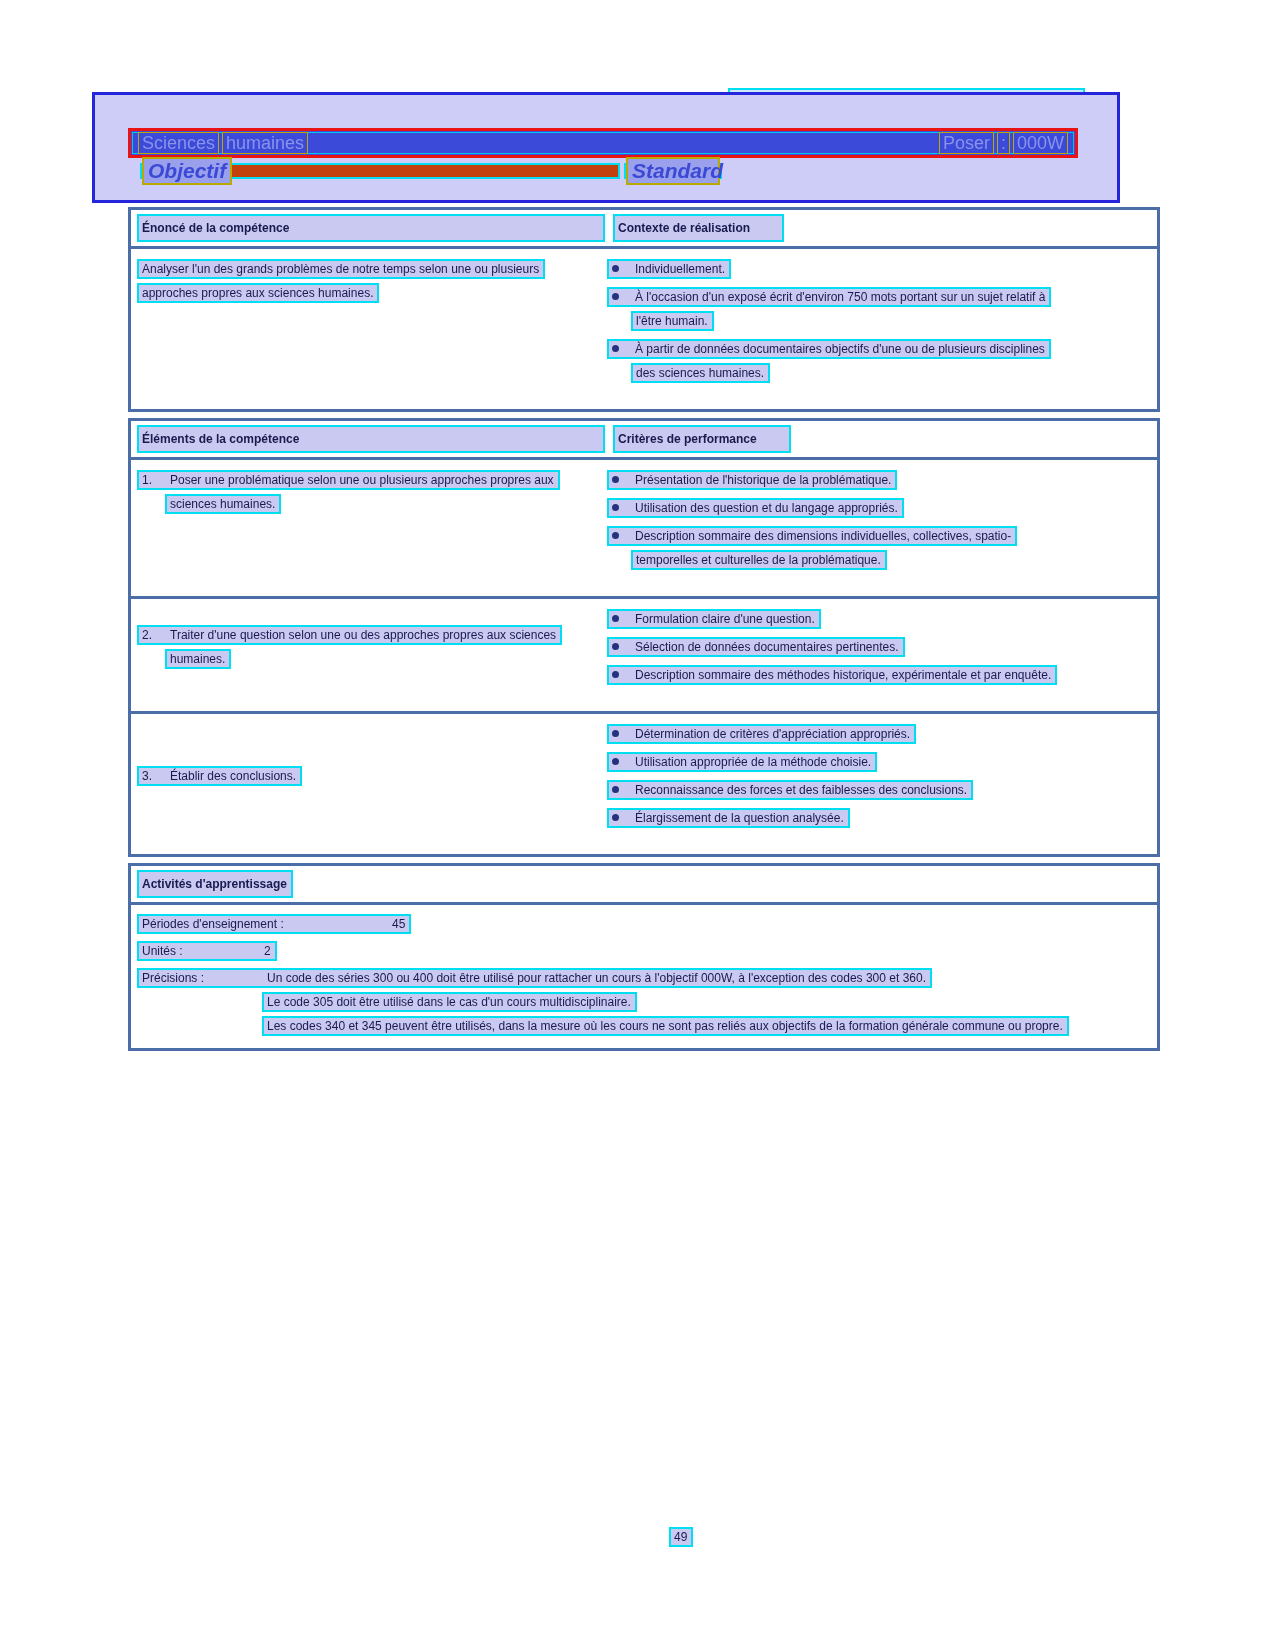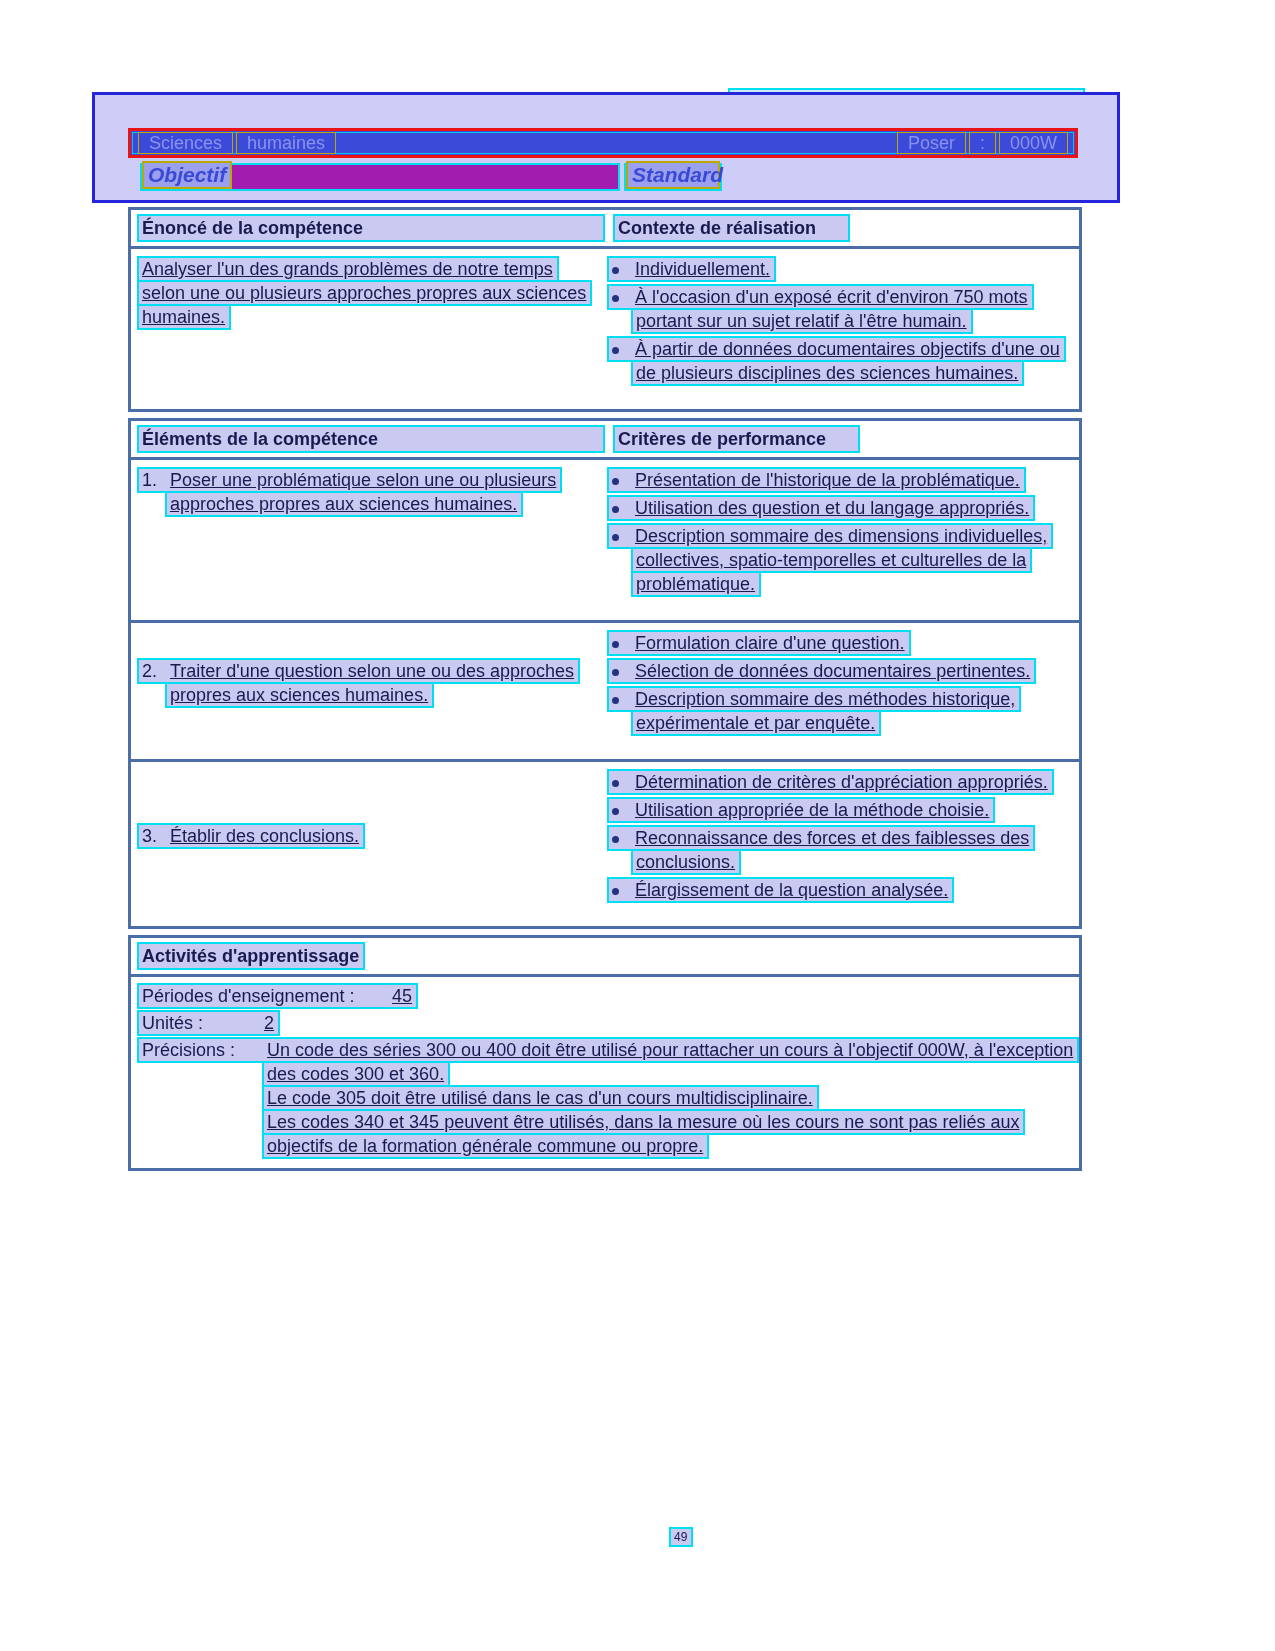--- a/index.html
+++ b/index.html
@@ -47,48 +47,47 @@
     display: flex; align-items: center;
     padding: 0 7px; gap: 3px;
   }
   .banner-outline {
     position: absolute; left: 1px; right: 1px; top: 1px; bottom: 1px;
     border: 1px solid #00c6ee; pointer-events: none;
   }
   .wordbox {
     position: relative;
     color: #8a93ea; font-size: 18px; line-height: 20px;
-    border: 1px solid #b9a900; padding: 0 10px;
+    border: 1px solid #b9a900; padding: 0 3px;
     white-space: nowrap;
   }
   .banner-right { margin-left: auto; display: flex; gap: 3px; }
 
   .subhead-row {
     position: absolute; left: 45px; top: 68px;
     display: flex; gap: 4px;
   }
   .bar {
-    background: #a21caf; border: 2px solid #00dff2;
-    height: 28px; display: flex; align-items: flex-end;
+    background: #c2410c; border: 2px solid #00dff2;
+    height: 16px; display: flex; align-items: center;
   }
   .bar-objectif { width: 480px; }
   .bar-standard { width: 98px; }
   .wordbox2 {
     font-style: italic; font-weight: bold; font-size: 21px;
     color: #3a49d6; background: #9aa0ec;
     border: 2px solid #b9a900; padding: 0 4px;
     display: flex; align-items: center; white-space: nowrap;
   }
   .bar-standard .wordbox2 { width: 100%; }
 
   
   .content {
-    position: absolute; left: 128px; top: 207px; width: 954px;
-    font-size: 18px;
-    text-decoration: underline;
+    position: absolute; left: 128px; top: 207px; width: 1032px;
+    font-size: 12px;
   }
   .dtable {
     border: 3px solid #4c6ea8; background: #ffffff; margin-bottom: 6px;
   }
   .thead {
     display: flex; border-bottom: 3px solid #4c6ea8;
     padding: 4px 0 4px 6px; font-weight: bold; line-height: 22px;
   }
   .hcell-l { width: 476px; }
   .hcell-r { flex: 1; }

